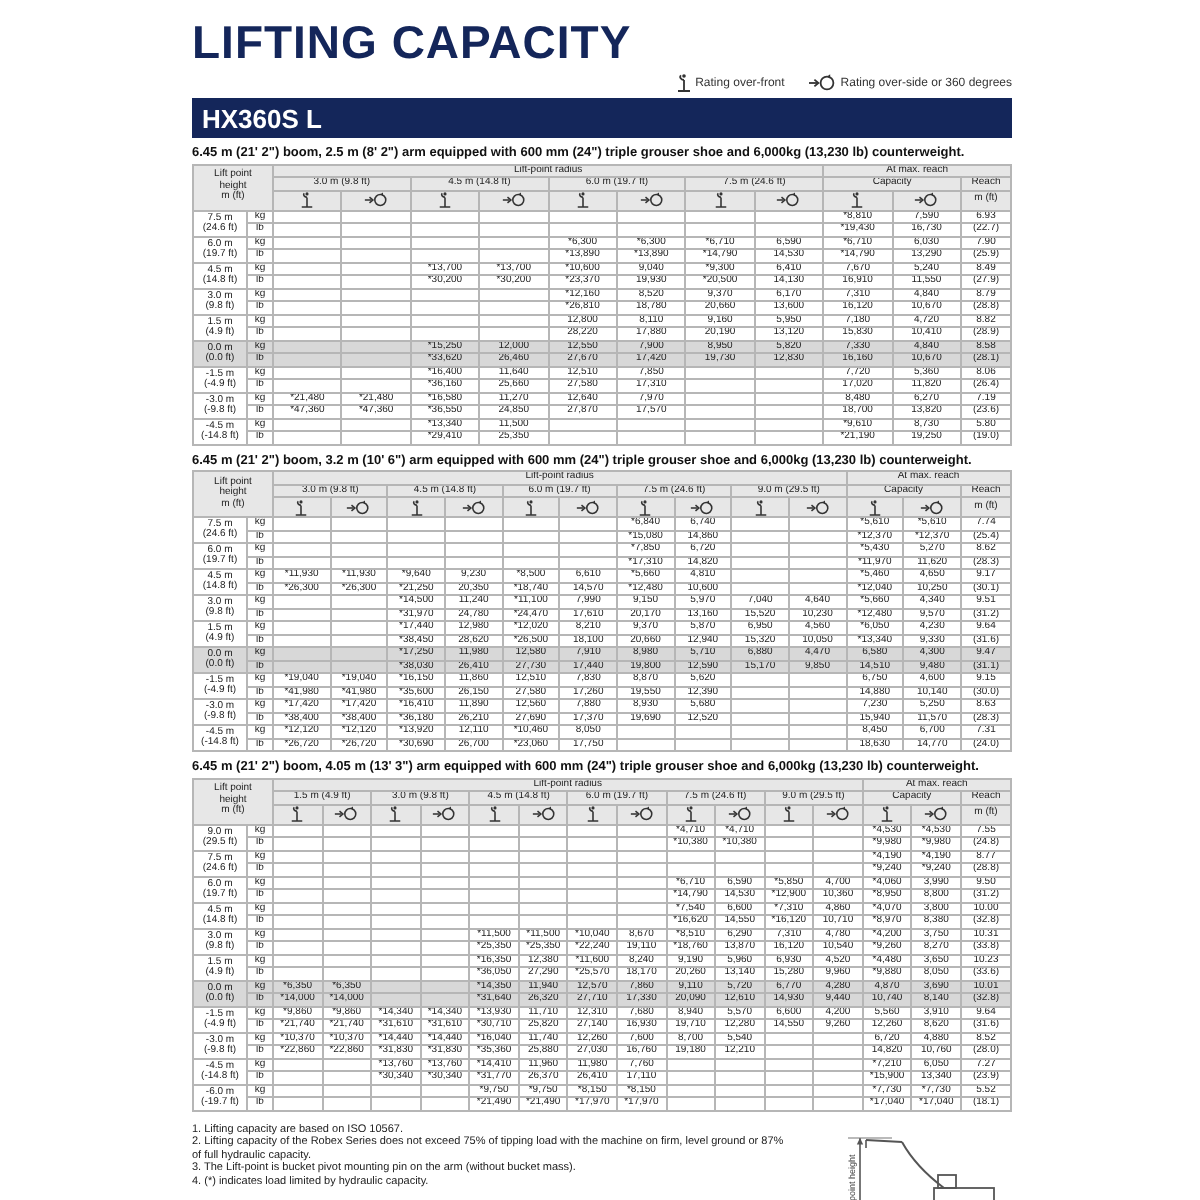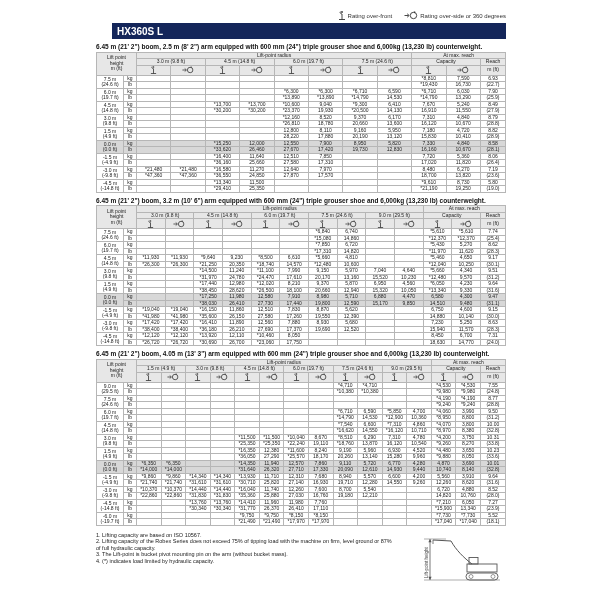--- a/index.html
+++ b/index.html
@@ -1,41 +1,42 @@
 <!DOCTYPE html>
 <html><head>
 <meta charset="utf-8">
 <style>
   html,body{margin:0;padding:0;}
   body{width:600px;height:600px;background:#fff;font-family:"Liberation Sans",sans-serif;color:#1a1a1a;position:relative;overflow:hidden;}
   .content{position:absolute;left:96px;top:8px;width:410px;}
   .title{font-size:23px;font-weight:bold;color:#14265a;letter-spacing:.5px;margin:0;line-height:26px;}
   .legend{display:flex;justify-content:flex-end;align-items:center;gap:12px;margin:3px 0 3px 0;}
   .legend-item{display:flex;align-items:center;gap:2px;font-size:6px;color:#333;}
-  .model-bar{background:#14265a;color:#fff;font-size:10px;font-weight:bold;padding:2.5px 5px;margin:1px 0 3px 16px;}
+  .model-bar{background:#14265a;color:#fff;font-size:13px;font-weight:bold;padding:2.5px 5px;margin:1px 0 3px 0;}
   .caption{font-size:6.5px;font-weight:bold;color:#111;margin:4px 0 1.5px 0;}
   table.cap-table{width:100%;border-collapse:collapse;table-layout:fixed;border:1px solid #7d7d7d;}
   .cap-table th,.cap-table td{border:1px solid #b6b6b6;font-size:5px;line-height:5.5px;height:5.5px;padding:0 1px;text-align:center;vertical-align:middle;white-space:nowrap;overflow:hidden;font-weight:normal;}
   .cap-table thead th{background:#e7e7e7;color:#222;}
   .cap-table .icon-row th{height:9px;}
   .cap-table td{color:#222;background:#fff;}
   .cap-table .hcell{background:#fff;font-size:5px;line-height:5px;}
   .cap-table tr.shaded td,.cap-table tr.shaded th{background:#d8d8d8;}
   .footer-row{display:flex;justify-content:space-between;align-items:flex-start;margin-top:6px;}
   .notes{width:300px;}
   .note-item{font-size:5.5px;line-height:6.5px;color:#222;}
   .diagram-wrap{width:86px;text-align:right;}
   svg{display:block;}
   .legend-item svg,.icon-cell svg{display:inline-block;vertical-align:middle;}
 </style>
 </head>
 <body>
 
 <div class="content">
 
+  <h1 class="title">LIFTING CAPACITY</h1>
 
   <div class="legend">
     <span class="legend-item">
       <span>
         <svg width="8" height="9" viewBox="0 0 8 9">
             <path d="M1 8.5h6M4 8.5V3" stroke="#333" stroke-width="0.9" fill="none"></path>
             <path d="M4 3C2.4 2.8 1.6 1.6 2.4 .6" stroke="#333" stroke-width="0.9" fill="none"></path>
             <circle cx="4" cy="1" r="0.9" fill="#333"></circle>
           </svg>
       </span>

